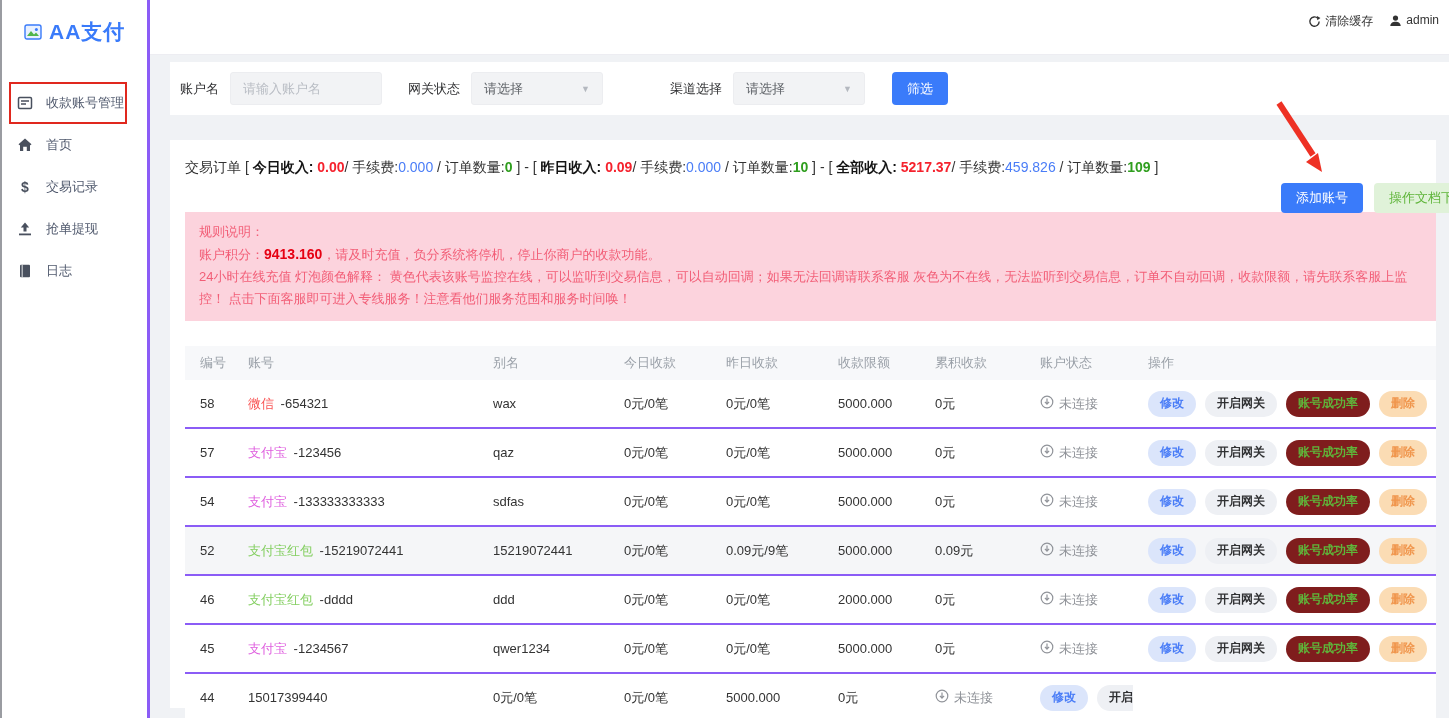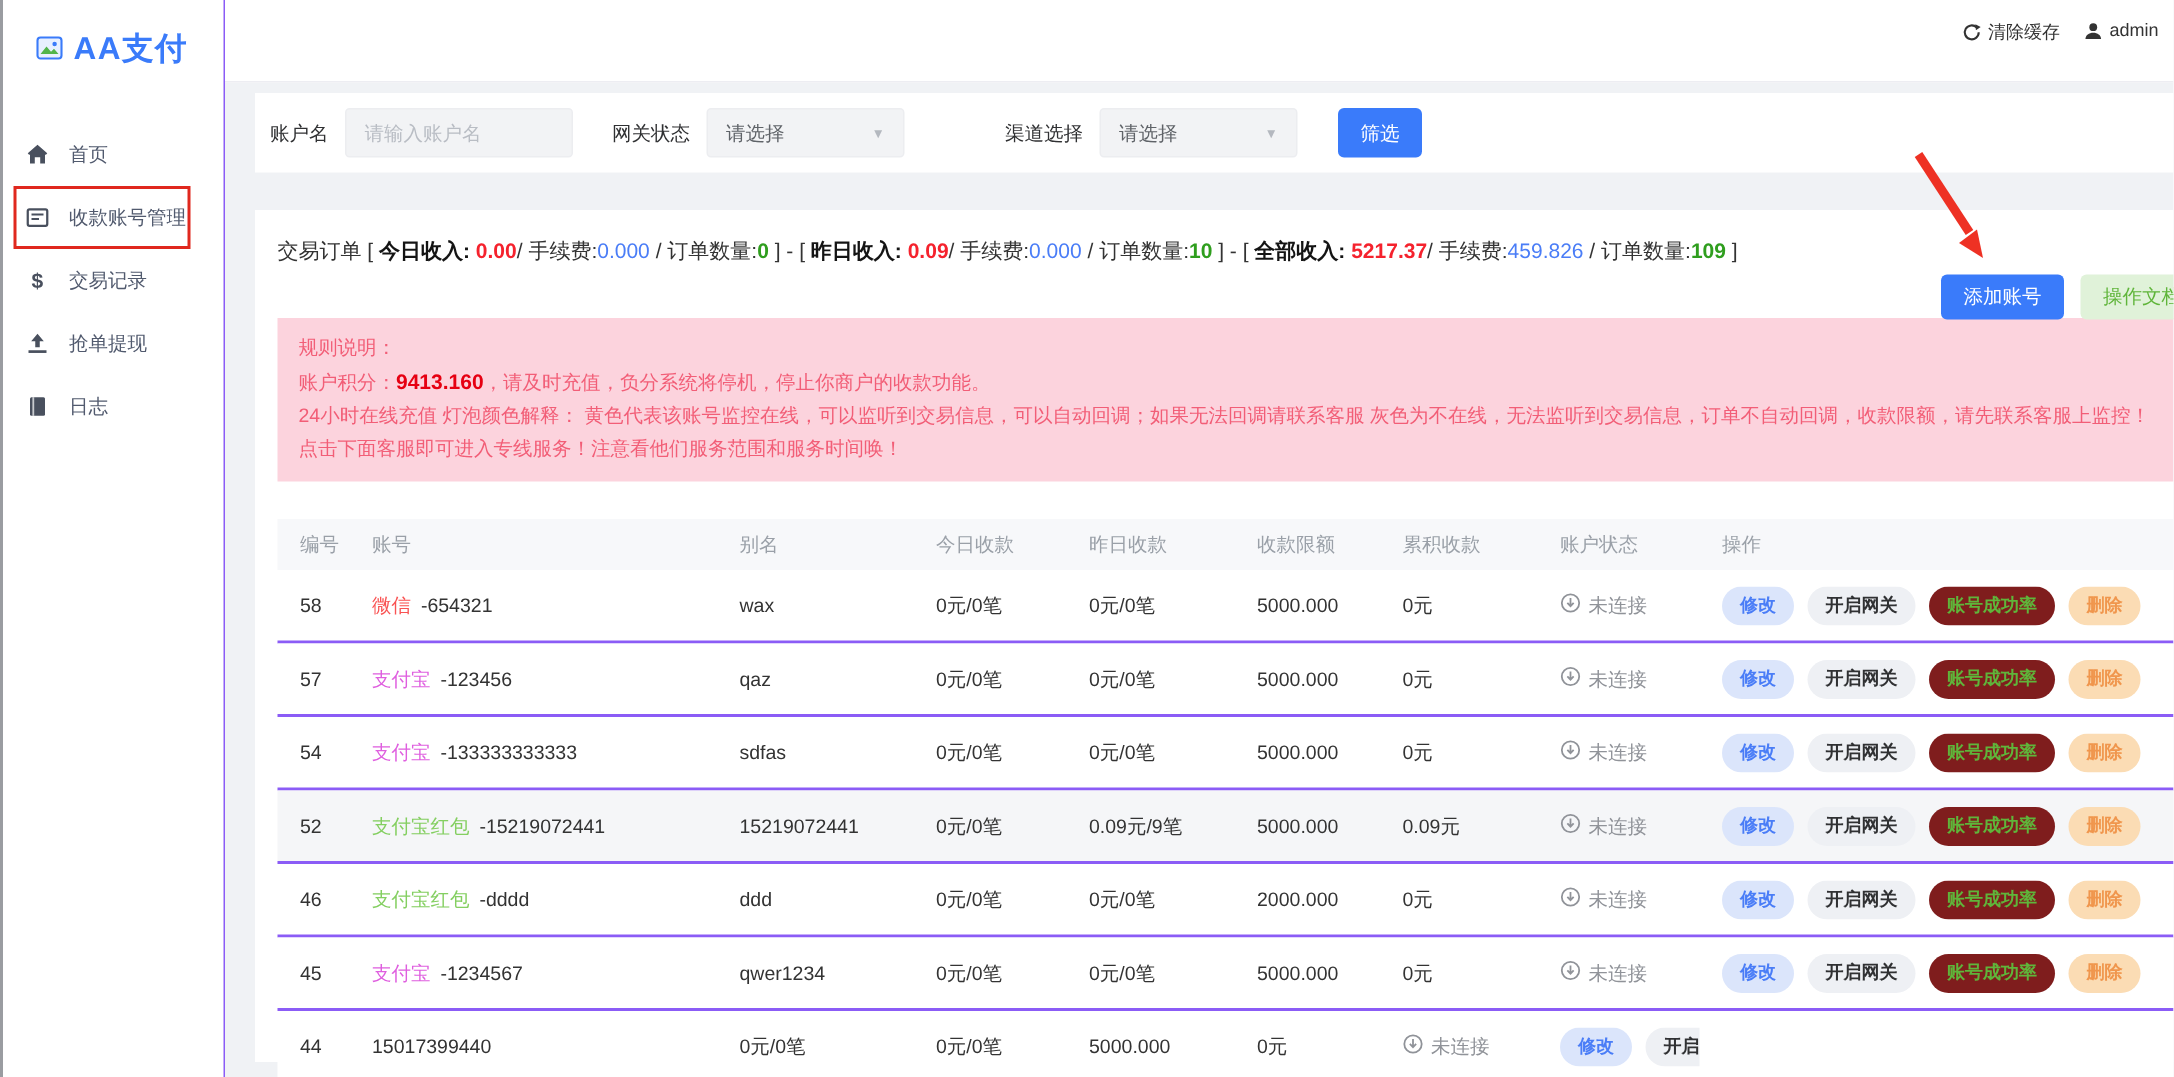--- a/index.html
+++ b/index.html
@@ -5,21 +5,21 @@
   * { box-sizing: border-box; }
   html,body { margin:0; padding:0; }
   body {
     width:1449px; height:718px; position:relative; overflow:hidden;
     background:#f0f2f5;
     font-family:"Liberation Sans","DejaVu Sans",sans-serif;
     color:#333;
   }
   
   .sidebar { position:absolute; left:0; top:0; width:150px; height:718px;
-    background:#fff; border-right:1px solid #8b5cf6; border-left:2px solid #9a9ca1; z-index:5; }
+    background:#fff; border-right:3px solid #8b5cf6; border-left:2px solid #9a9ca1; z-index:5; }
   .logo { display:flex; align-items:center; gap:7px; padding:18px 0 0 22px;
     color:#3a7bfa; font-size:21px; font-weight:bold; letter-spacing:1px; }
   .logo-icon svg { width:18px; height:18px; display:block; }
   .side-nav { margin-top:36px; }
   .side-item { position:relative; display:flex; align-items:center; gap:13px;
     padding:12px 0 12px 15px; font-size:13px; color:#515a6e; cursor:pointer; }
   .side-item .side-icon { width:16px; height:16px; display:inline-flex; }
   .side-item .side-icon svg { width:16px; height:16px; }
   .red-box { position:absolute; left:7px; top:0; width:118px; bottom:0;
     border:2px solid #e0281e; pointer-events:none; }
@@ -39,21 +39,21 @@
     font-family:inherit; margin-right:26px; }
   .f-input::placeholder { color:#b9bdc4; }
   .f-select { width:132px; height:33px; background:#f2f3f5; border:1px solid #ecedf0;
     border-radius:3px; display:flex; align-items:center; justify-content:space-between;
     padding:0 12px; font-size:13px; color:#5f6368; cursor:pointer; }
   .f-select .caret { font-size:9px; color:#b4b8bf; }
   .gap-big { margin-right:67px; } .gap-small { margin-right:27px; }
   .f-btn { height:33px; padding:0 15px; background:#3a7bfa; color:#fff; border:none;
     border-radius:4px; font-size:13px; cursor:pointer; font-family:inherit; }
   
-  .content-card { position:absolute; left:170px; right:0; top:140px; height:568px;
+  .content-card { position:absolute; left:170px; right:13px; top:140px; height:568px;
     background:#fff; padding-left:15px; }
   .summary { margin-top:19px; font-size:14px; color:#333; white-space:nowrap; }
   .seg-plain { color:#333; }
   .seg-bold { color:#141414; font-weight:bold; }
   .seg-red { color:#f5222d; font-weight:bold; }
   .seg-blue { color:#4a7df7; }
   .seg-green { color:#2f9e1e; font-weight:bold; }
   .add-btn { position:absolute; top:43px; right:73px; height:30px; padding:0 15px;
     background:#3a7bfa; color:#fff; border:none; border-radius:4px; font-size:13px;
     cursor:pointer; white-space:nowrap; font-family:inherit; }
@@ -96,37 +96,37 @@
     <span class="logo-icon">
       <svg viewBox="0 0 18 18">
           <rect x="1" y="2" width="16" height="14" rx="2" fill="#e8f0ff" stroke="#3a7bfa" stroke-width="1.4"></rect>
           <path d="M3 13l4-5 3 3.5 2-2 3 3.5z" fill="#52b54b"></path>
           <circle cx="12.4" cy="6.4" r="1.5" fill="#3a7bfa"></circle>
         </svg>
     </span>
     <span>AA支付</span>
   </div>
   <nav class="side-nav" id="side-nav">
-      <div class="side-item">
-        <span class="side-icon">
-          <svg viewBox="0 0 16 16">
-            <path d="M8 1.5 14.5 7.2 13.5 8.3 13 7.9V14H9.8V9.8H6.2V14H3V7.9l-.5.4L1.5 7.2Z" fill="#49505e"></path>
-          </svg>
-        </span>
-        <span class="side-label">首页</span>
-      </div>
       <div class="side-item active">
         <span class="side-icon">
           <svg viewBox="0 0 16 16">
             <rect x="1.5" y="2.5" width="13" height="11" rx="1.2" fill="none" stroke="#49505e" stroke-width="1.5"></rect>
             <path d="M4 6h8M4 9h5" stroke="#49505e" stroke-width="1.3"></path>
           </svg>
         </span>
         <span class="side-label">收款账号管理</span>
         <span class="red-box"></span>
+      </div>
+      <div class="side-item">
+        <span class="side-icon">
+          <svg viewBox="0 0 16 16">
+            <path d="M8 1.5 14.5 7.2 13.5 8.3 13 7.9V14H9.8V9.8H6.2V14H3V7.9l-.5.4L1.5 7.2Z" fill="#49505e"></path>
+          </svg>
+        </span>
+        <span class="side-label">首页</span>
       </div>
       <div class="side-item">
         <span class="side-icon">
           <svg viewBox="0 0 16 16">
             <text x="4" y="13" font-size="14" font-weight="bold" fill="#49505e" font-family="sans-serif">$</text>
           </svg>
         </span>
         <span class="side-label">交易记录</span>
       </div>
       <div class="side-item">

